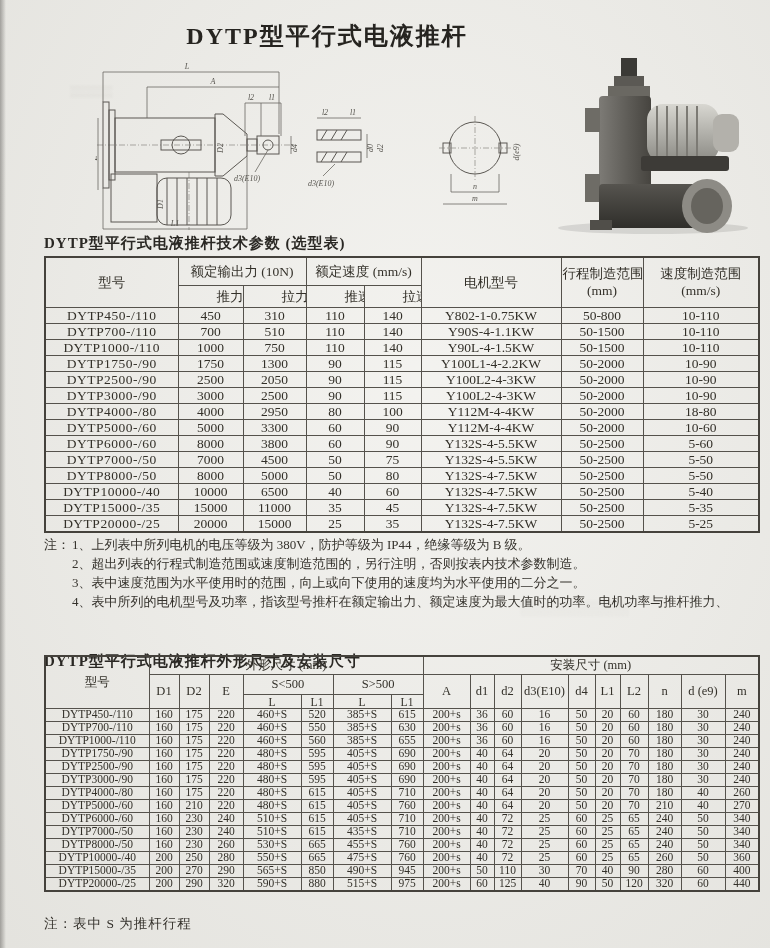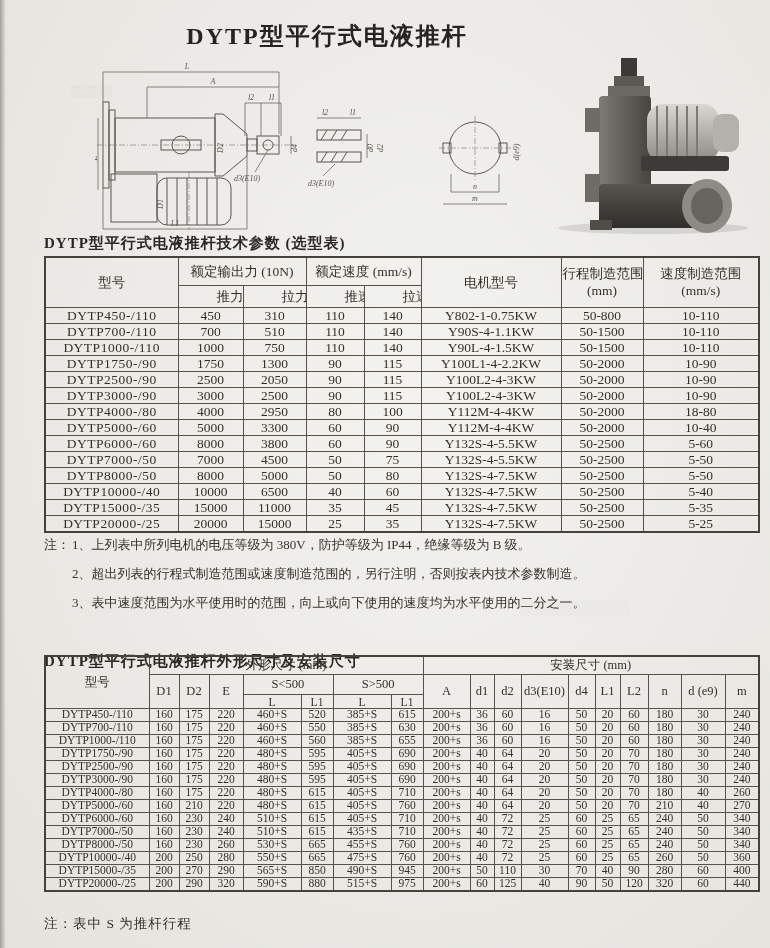--- a/index.html
+++ b/index.html
@@ -49,21 +49,21 @@
   .t2 thead tr.r1 th{height:17px;}
   .t2 thead tr.r2 th{height:19px;}
   .t2 thead tr.r3 th{height:13px;font-size:11.5px;}
   .t2 tbody td{height:12px;font-size:11.5px;line-height:1;}
 
   .two-line{display:block;line-height:1.25;}
 
   .notes{position:absolute;left:44px;top:536px;width:700px;font-size:13px;line-height:1.45;color:#35322c;}
   .notes .row{display:flex;}
   .notes .lbl{flex:0 0 28px;}
-  .notes .indent{padding-left:28px;margin-top:10px;}
+  .notes .indent{padding-left:28px;}
   .notes .indent2{padding-left:44px;}
 
   .final-note{position:absolute;left:44px;top:915px;font-size:13.5px;color:#35322c;letter-spacing:1px;}
 
   svg text{font-family:"Liberation Serif", serif;fill:#56544e;font-size:8px;font-style:italic;}
   .dline{stroke:#6b6862;stroke-width:.8;fill:none;}
   .oline{stroke:#5a5752;stroke-width:1;fill:none;}
   .cline{stroke:#8a8781;stroke-width:.7;stroke-dasharray:6 2 1 2;fill:none;}
 </style>
 </head>
@@ -306,21 +306,21 @@
           <td>18-80</td>
         </tr>
         <tr>
           <td>DYTP5000-/60</td>
           <td>5000</td>
           <td>3300</td>
           <td>60</td>
           <td>90</td>
           <td>Y112M-4-4KW</td>
           <td>50-2000</td>
-          <td>10-40</td>
+          <td>10-60</td>
         </tr>
         <tr>
           <td>DYTP6000-/60</td>
           <td>8000</td>
           <td>3800</td>
           <td>60</td>
           <td>90</td>
           <td>Y132S-4-5.5KW</td>
           <td>50-2500</td>
           <td>5-60</td>
@@ -379,20 +379,21 @@
   </table>
 </div>
 
 <div class="notes">
   <div class="row">
     <span class="lbl">注：</span>
     <span>1、上列表中所列电机的电压等级为 380V，防护等级为 IP44，绝缘等级为 B 级。</span>
   </div>
   <div class="indent">2、超出列表的行程式制造范围或速度制造范围的，另行注明，否则按表内技术参数制造。</div>
   <div class="indent">3、表中速度范围为水平使用时的范围，向上或向下使用的速度均为水平使用的二分之一。</div>
+  <div class="indent">4、表中所列的电机型号及功率，指该型号推杆在额定输出力、额定速度为最大值时的功率。电机功率与推杆推力、</div>
 </div>
 
 <div class="sec-heading h2">DYTP型平行式电液推杆外形尺寸及安装尺寸</div>
 
 <div class="tbl-wrap t2">
   <table>
     <colgroup>
       <col style="width:104px">
         <col style="width:30px">
         <col style="width:30px">

